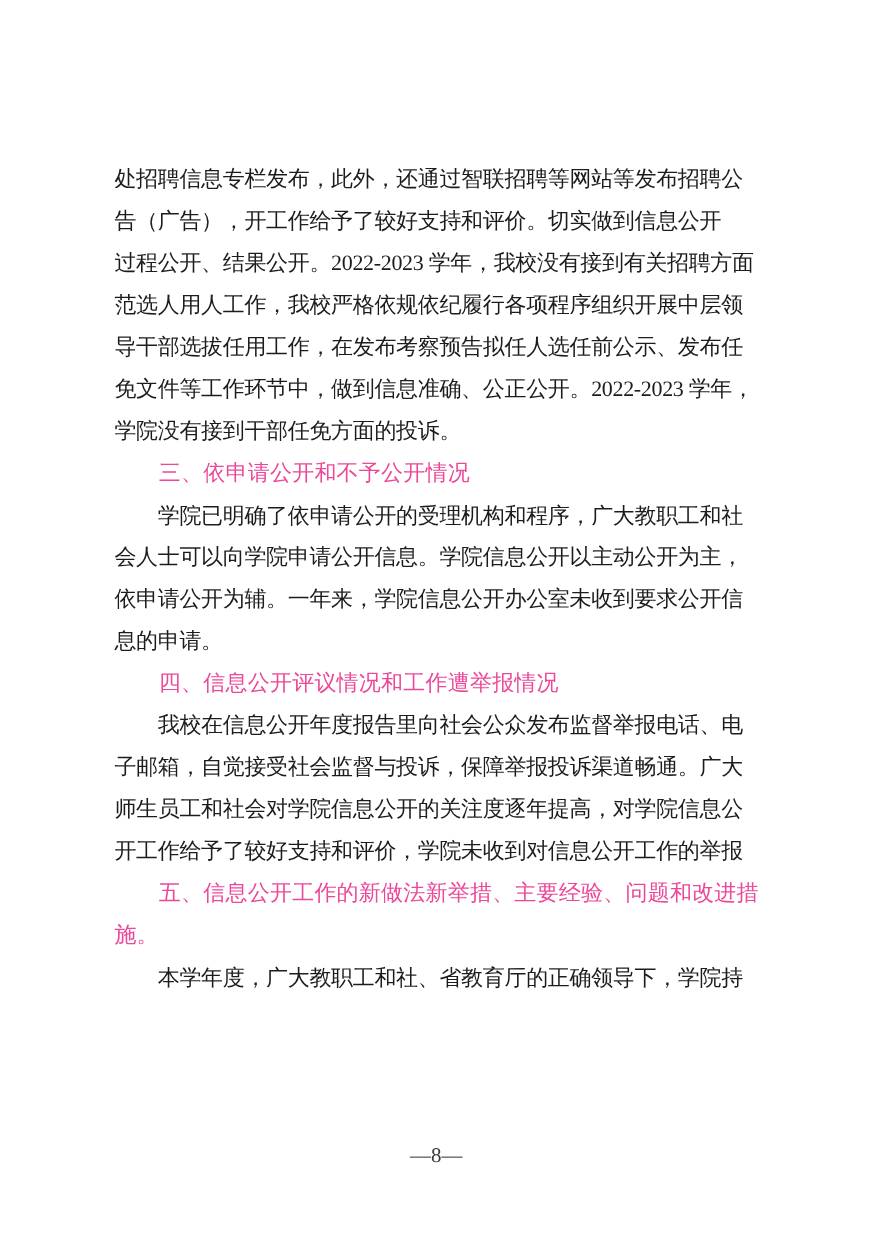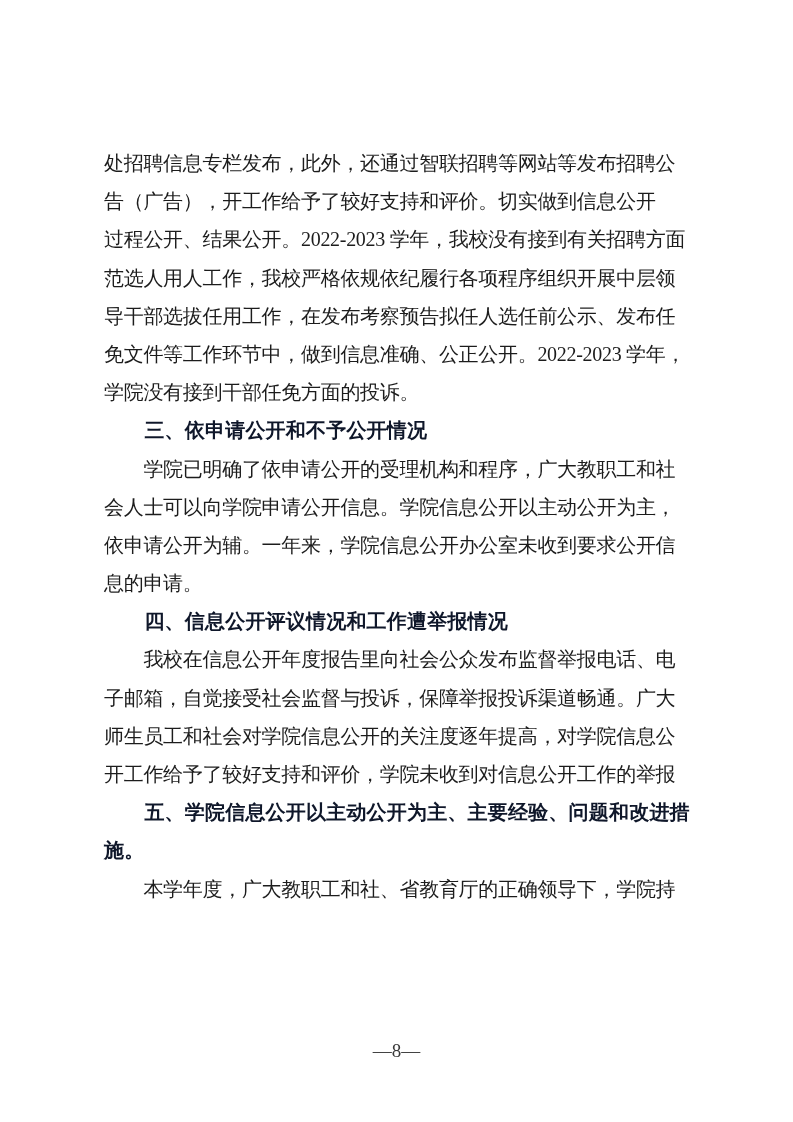--- a/index.html
+++ b/index.html
@@ -25,23 +25,23 @@
   .line {
     font-size: 20px;
     line-height: 38.2px;
     height: 38.2px;
     white-space: pre;
     letter-spacing: -0.3px;
     font-weight: 400;
   }
   .heading {
     font-family: "Liberation Sans", "DejaVu Sans", sans-serif;
-    font-weight: 700;
+    font-weight: 400;
     letter-spacing: 0.2px;
-    color: #0f172a;
+    color: #ec4899;
   }
   .page-footer {
     position: absolute;
     left: 0;
     top: 1038px;
     width: 793px;
     text-align: center;
     font-size: 19px;
     line-height: 26px;
     color: #3a3a3a;
@@ -69,21 +69,21 @@
     <div class="line">依申请公开为辅。一年来，学院信息公开办公室未收到要求公开信</div>
     <div class="line">息的申请。</div>
 
     <div class="line heading">　　四、信息公开评议情况和工作遭举报情况</div>
 
     <div class="line">　　我校在信息公开年度报告里向社会公众发布监督举报电话、电</div>
     <div class="line">子邮箱，自觉接受社会监督与投诉，保障举报投诉渠道畅通。广大</div>
     <div class="line">师生员工和社会对学院信息公开的关注度逐年提高，对学院信息公</div>
     <div class="line">开工作给予了较好支持和评价，学院未收到对信息公开工作的举报</div>
 
-    <div class="line heading">　　五、学院信息公开以主动公开为主、主要经验、问题和改进措</div>
+    <div class="line heading">　　五、信息公开工作的新做法新举措、主要经验、问题和改进措</div>
     <div class="line heading">施。</div>
 
     <div class="line">　　本学年度，广大教职工和社、省教育厅的正确领导下，学院持</div>
 
   </div>
 
   <div class="page-footer">—8—</div>
 </div>
 
 </body></html>

